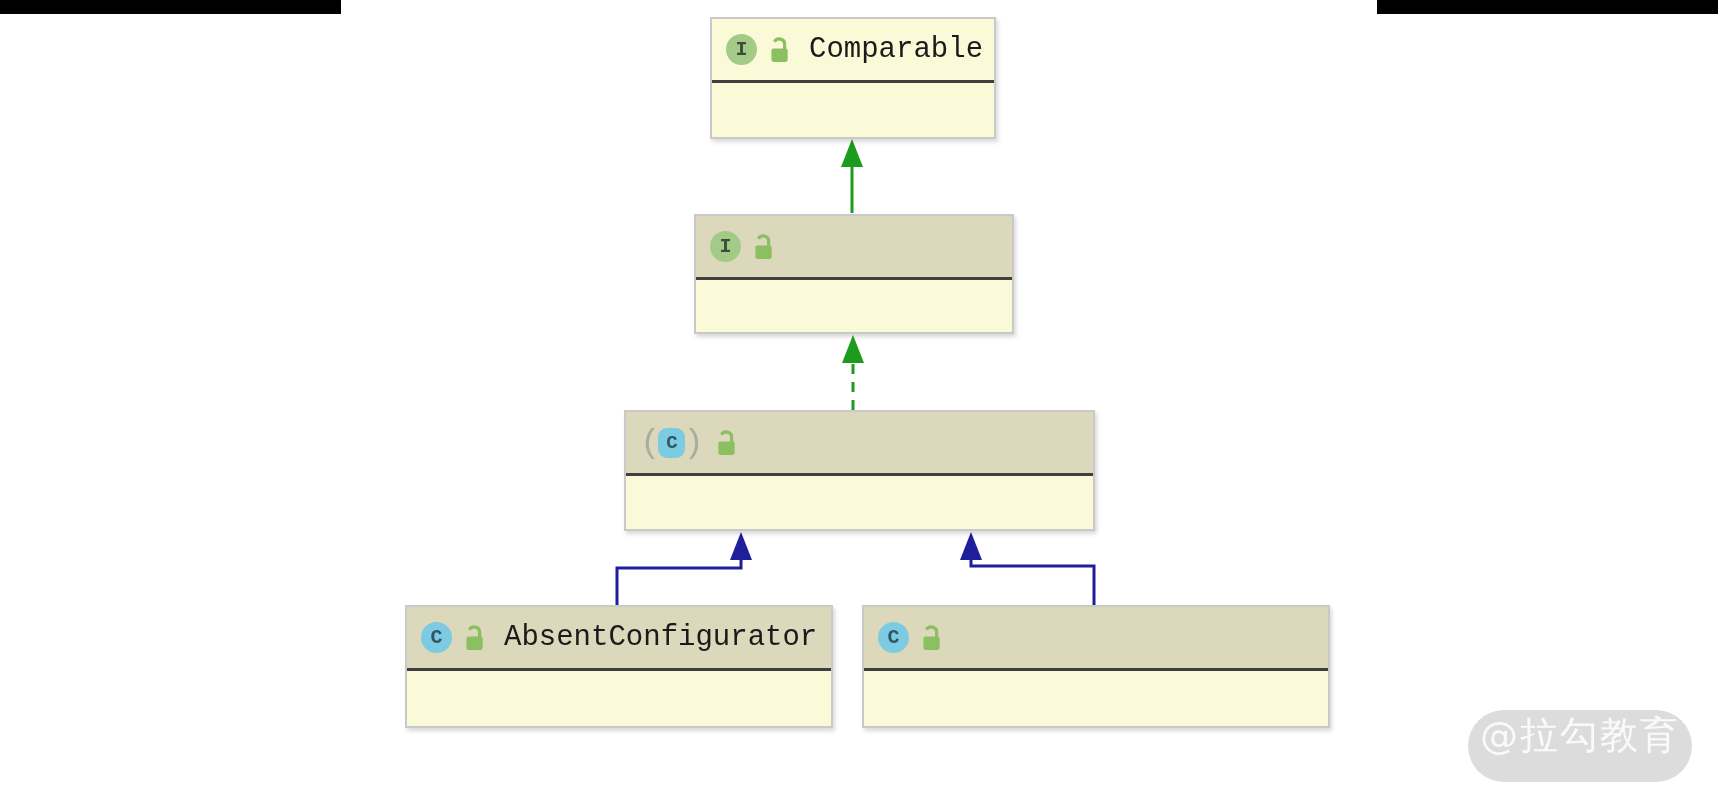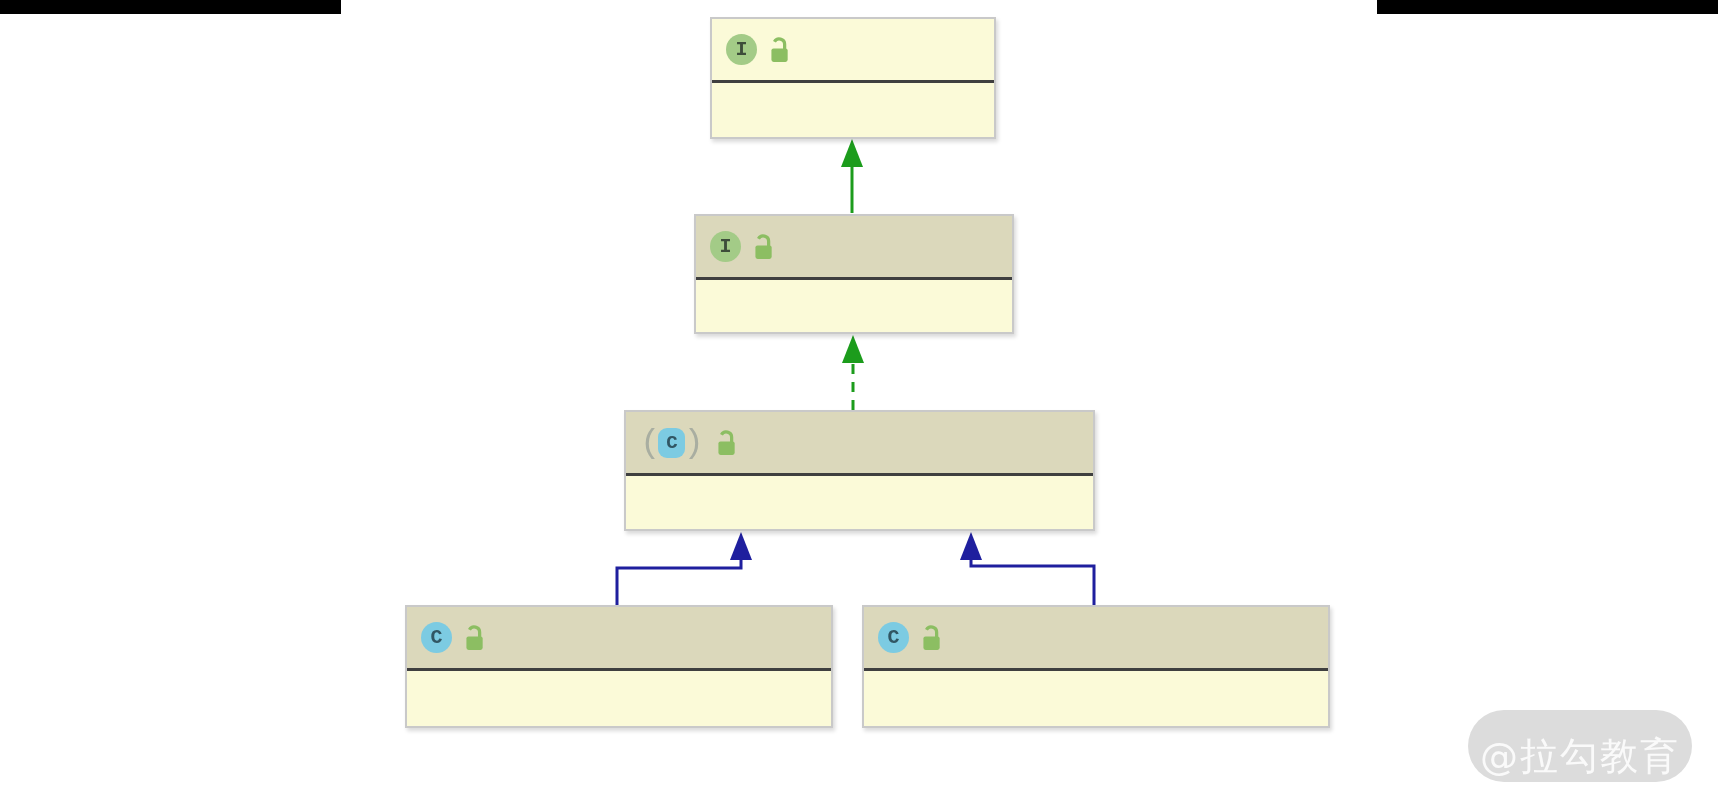--- a/index.html
+++ b/index.html
@@ -32,21 +32,21 @@
                font-family:"Liberation Mono","DejaVu Sans Mono",monospace;font-weight:bold;font-size:19px;
                display:inline-flex;align-items:center;justify-content:center;margin:0 -2px;}
   .lock{margin-left:10px;flex:none;display:inline-flex;}
 
   
   svg.edges{position:absolute;left:0;top:0;pointer-events:none;}
   svg.edges line, svg.edges polyline{fill:none;stroke-width:3;}
 
   
   .watermark{position:absolute;left:1468px;top:710px;width:224px;height:72px;border-radius:36px;
-             background:#dcdcdc;display:flex;align-items:flex-end;justify-content:center;}
+             background:#dcdcdc;display:flex;align-items:flex-start;justify-content:center;}
   .watermark span{color:rgba(255,255,255,0.85);font-size:38px;letter-spacing:2px;
                   font-family:"DejaVu Sans","Liberation Sans",sans-serif;}
 </style>
 </head>
 <body>
 
 <div class="stage">
 
   <div class="letterbox left"></div>
   <div class="letterbox right"></div>
@@ -74,20 +74,21 @@
     <div class="node-header cream">
       <span class="type-icon circle-icon iface-bg">
         <span>I</span>
       </span>
       <span class="lock">
         <svg width="24" height="26" viewBox="0 0 20 24">
           <path d="M15.2 11 V6.8 a5 5 0 0 0 -9.4 -2.4" fill="none" stroke="#8cbe62" stroke-width="3"></path>
           <rect x="3" y="10.5" width="15" height="12.5" rx="2" fill="#8cbe62"></rect>
         </svg>
       </span>
+      <span class="title">Comparable</span>
     </div>
     <div class="node-body"></div>
   </div>
 
   <div class="node" style="left:694px;top:214px;width:320px;height:120px;">
     <div class="node-header">
       <span class="type-icon circle-icon iface-bg">
         <span>I</span>
       </span>
       <span class="lock">
@@ -123,20 +124,21 @@
     <div class="node-header">
       <span class="type-icon circle-icon class-bg">
         <span>C</span>
       </span>
       <span class="lock">
         <svg width="24" height="26" viewBox="0 0 20 24">
           <path d="M15.2 11 V6.8 a5 5 0 0 0 -9.4 -2.4" fill="none" stroke="#8cbe62" stroke-width="3"></path>
           <rect x="3" y="10.5" width="15" height="12.5" rx="2" fill="#8cbe62"></rect>
         </svg>
       </span>
+      <span class="title">AbsentConfigurator</span>
     </div>
     <div class="node-body"></div>
   </div>
 
   <div class="node" style="left:862px;top:605px;width:468px;height:123px;">
     <div class="node-header">
       <span class="type-icon circle-icon class-bg">
         <span>C</span>
       </span>
       <span class="lock">

